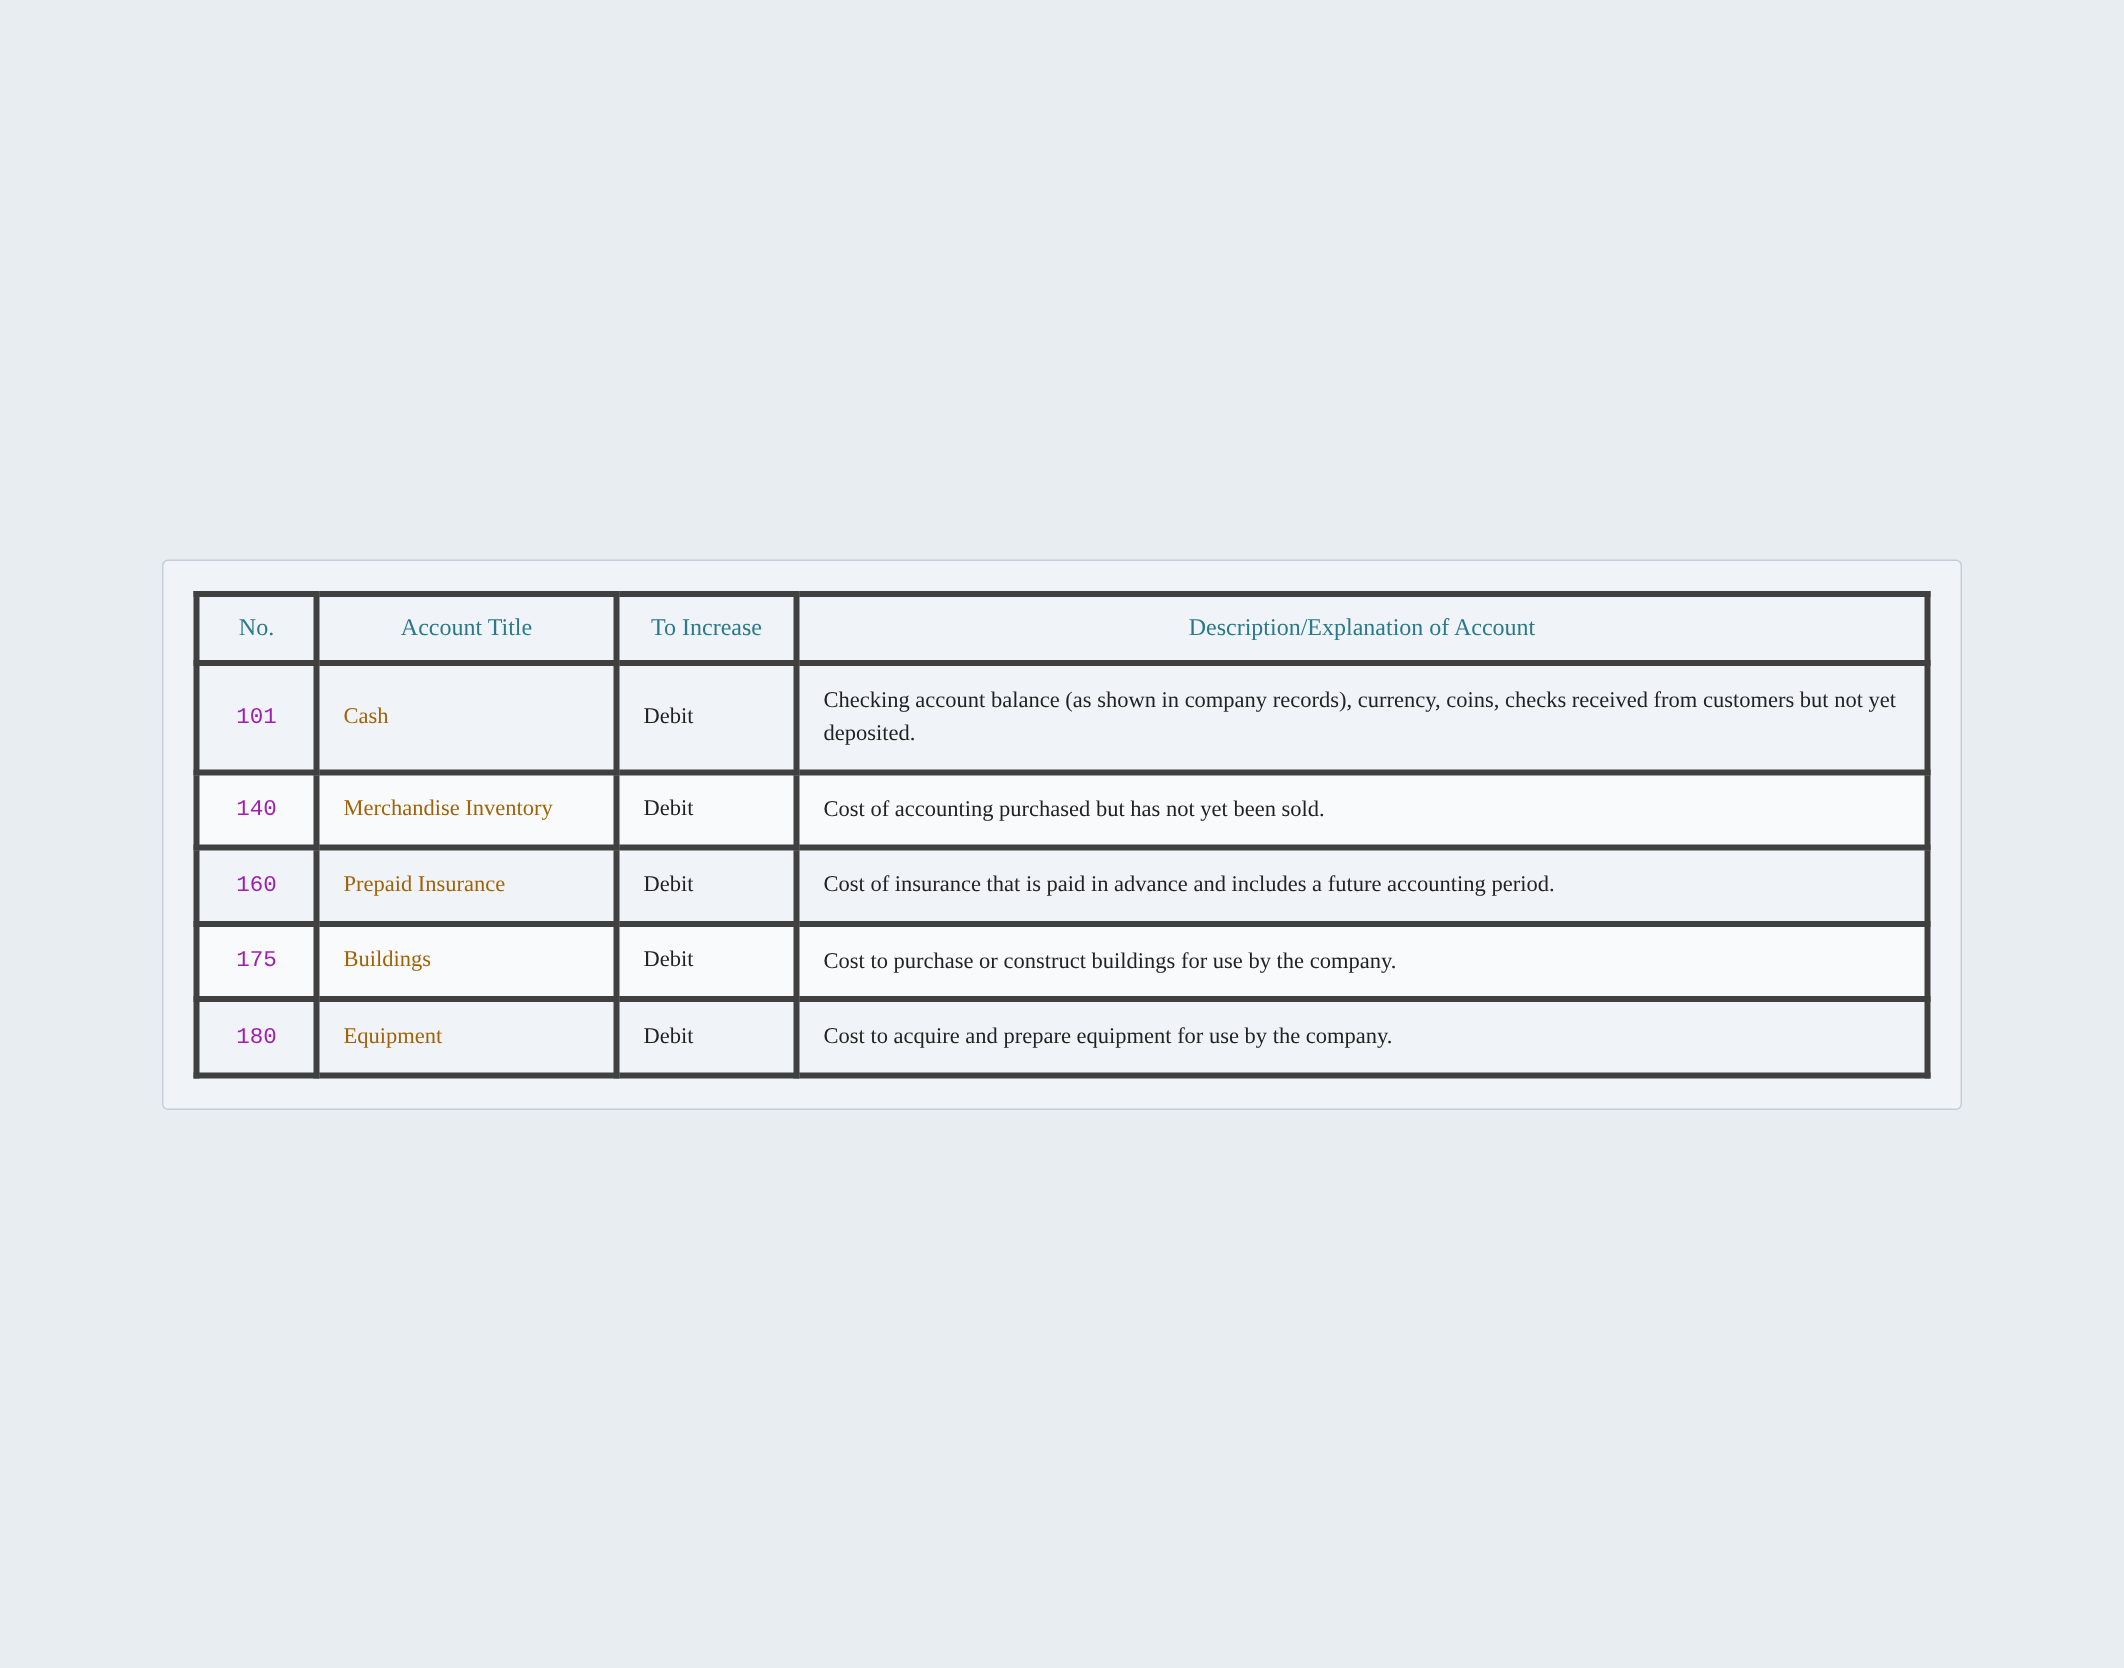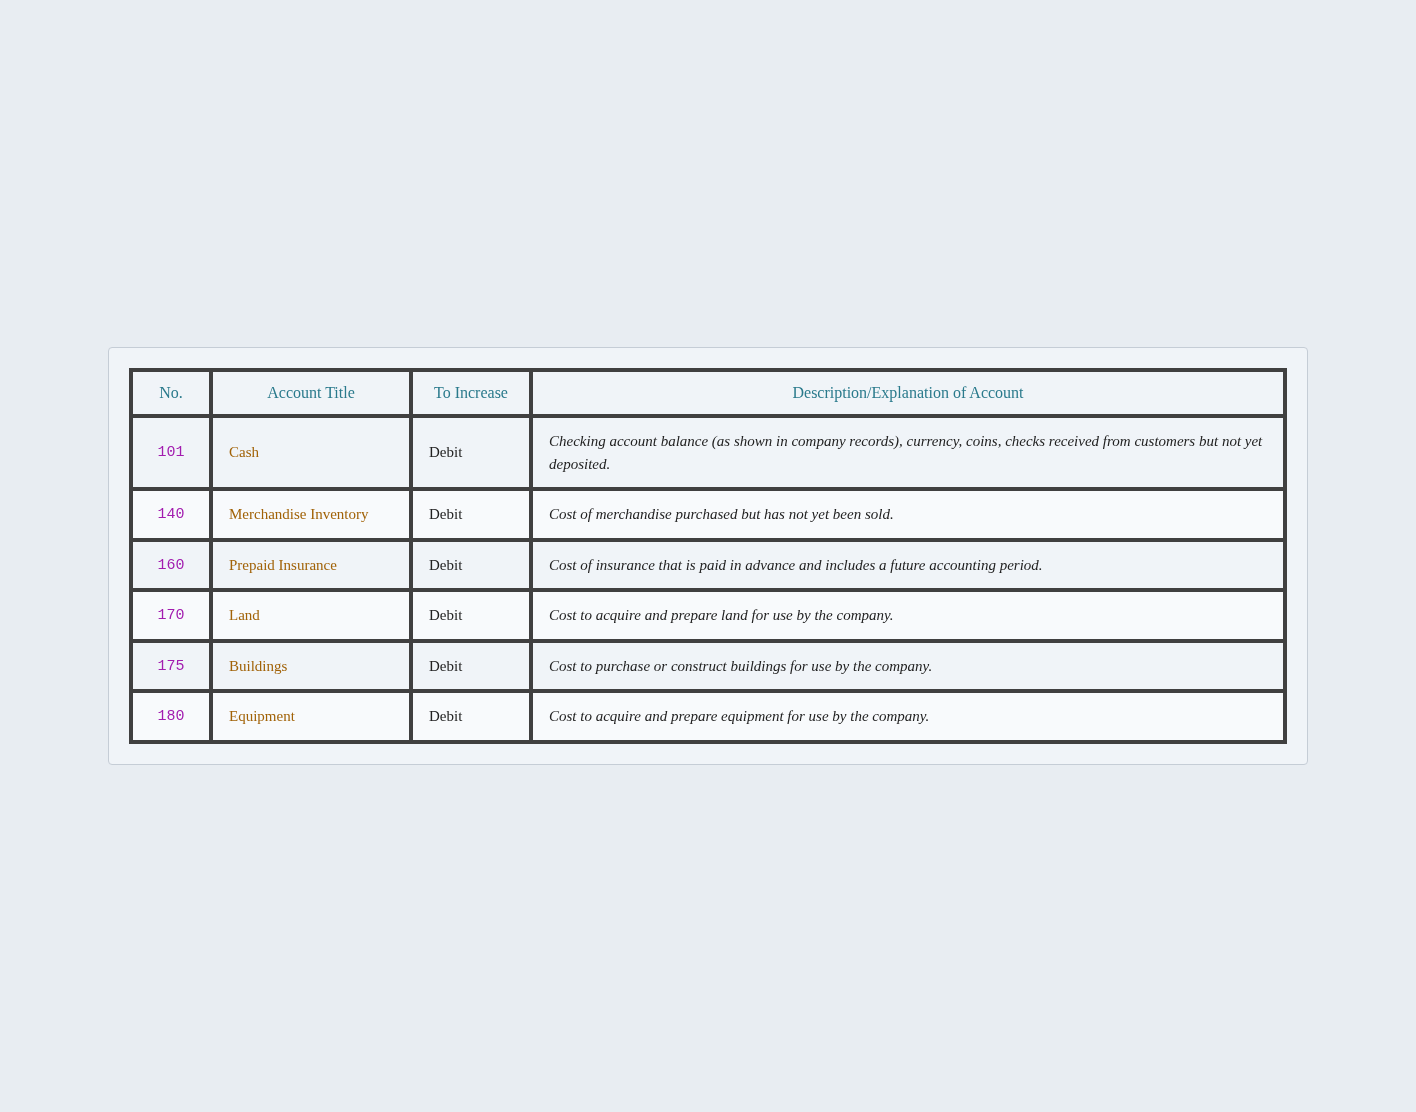--- a/index.html
+++ b/index.html
@@ -68,21 +68,20 @@
       text-align: left;
       font-size: 15px;
       color: #222;
       width: 120px;
     }
 
     td.desc-col {
       font-size: 15px;
       color: #222;
       line-height: 1.5;
-      font-style: italic;
     }
 
     tr:nth-child(odd) td {
       background-color: #f0f4f8;
     }
 
     tr:nth-child(even) td {
       background-color: #f8fafc;
     }
 
@@ -107,33 +106,27 @@
     <tr>
           <td class="no-col">101</td>
           <td class="title-col">Cash</td>
           <td class="increase-col">Debit</td>
           <td class="desc-col">Checking account balance (as shown in company records), currency, coins, checks received from customers but not yet deposited.</td>
         </tr>
         <tr>
           <td class="no-col">140</td>
           <td class="title-col">Merchandise Inventory</td>
           <td class="increase-col">Debit</td>
-          <td class="desc-col">Cost of merchandise purchased but has not yet been sold.</td>
+          <td class="desc-col">Cost of accounting purchased but has not yet been sold.</td>
         </tr>
         <tr>
           <td class="no-col">160</td>
           <td class="title-col">Prepaid Insurance</td>
           <td class="increase-col">Debit</td>
           <td class="desc-col">Cost of insurance that is paid in advance and includes a future accounting period.</td>
-        </tr>
-        <tr>
-          <td class="no-col">170</td>
-          <td class="title-col">Land</td>
-          <td class="increase-col">Debit</td>
-          <td class="desc-col">Cost to acquire and prepare land for use by the company.</td>
         </tr>
         <tr>
           <td class="no-col">175</td>
           <td class="title-col">Buildings</td>
           <td class="increase-col">Debit</td>
           <td class="desc-col">Cost to purchase or construct buildings for use by the company.</td>
         </tr>
         <tr>
           <td class="no-col">180</td>
           <td class="title-col">Equipment</td>

